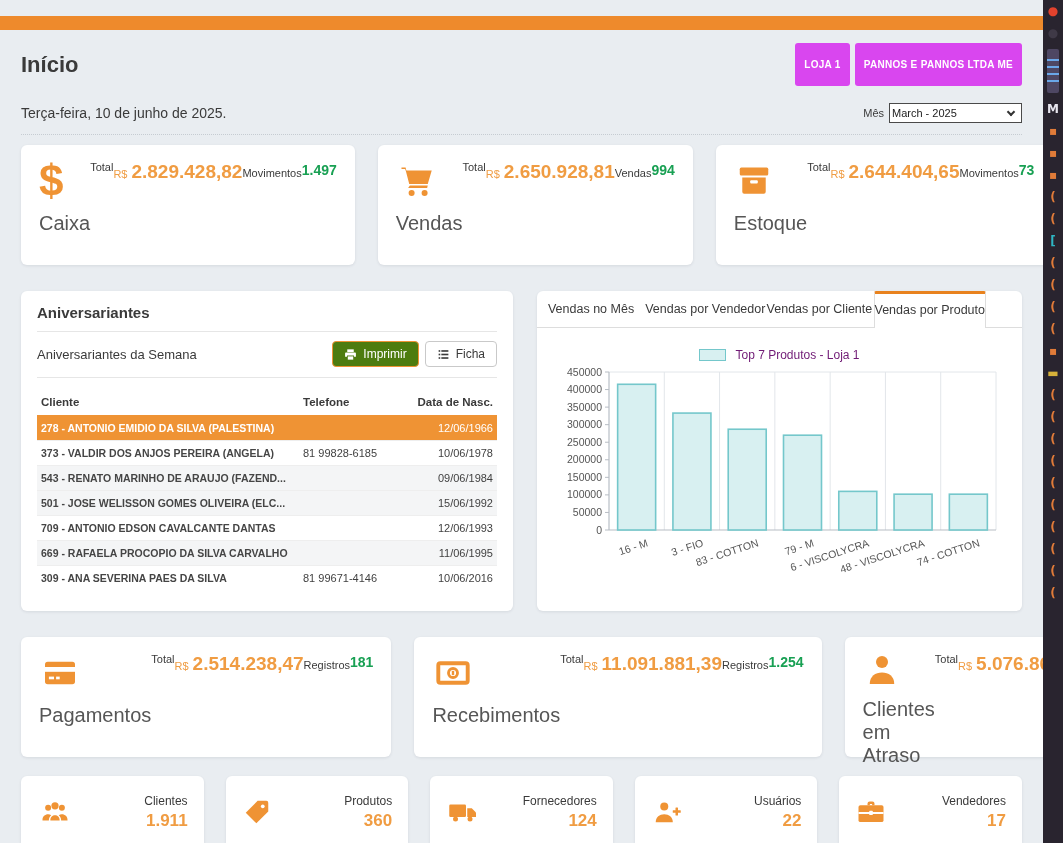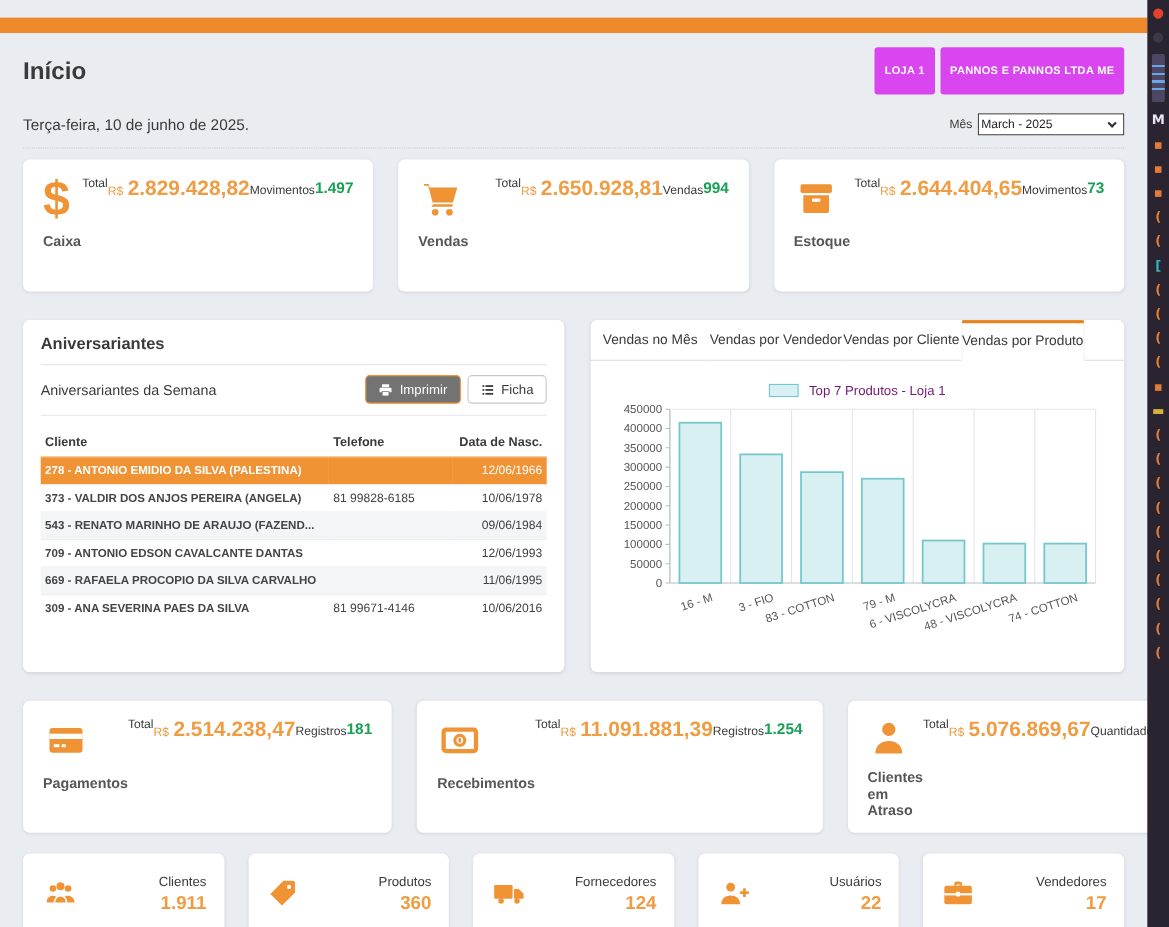--- a/index.html
+++ b/index.html
@@ -31,39 +31,39 @@
   .chev { position:absolute; right:7px; top:5px; width:6px; height:6px;
           border-right:2px solid #333; border-bottom:2px solid #333; transform:rotate(45deg); pointer-events:none; }
 
   
   .cards-row { display:flex; gap:23px; margin-top:10px; }
   .stat-card { flex:1; background:#fff; border-radius:6px; box-shadow:0 1px 3px rgba(40,50,70,.10);
                height:120px; padding:13px 18px; display:flex; }
   .stat-left { display:flex; flex-direction:column; width:45%; }
   .stat-icon { height:46px; display:flex; align-items:center; color:#ef9334; }
   .dollar-glyph { font-size:44px; font-weight:bold; color:#ef9334; line-height:44px; }
-  .stat-name { margin-top:8px; font-size:13px; font-weight:bold; color:#565656; }
+  .stat-name { margin-top:8px; font-size:20px; font-weight:normal; color:#565656; }
   .stat-right { flex:1; text-align:right; display:flex; flex-direction:row;justify-content:center; }
   .total-label { font-size:11px; color:#3a3a3a; margin-top:3px; }
   .total-value { color:#f09c42; font-weight:bold; font-size:19px; margin-top:3px; white-space:nowrap; }
   .currency { font-size:11px; font-weight:normal; margin-right:4px; }
   .count-label { font-size:11px; color:#3a3a3a; margin-top:9px; }
   .count-value { color:#18a053; font-weight:bold; font-size:14px; margin-top:4px; }
 
   
   .panels-row { display:flex; gap:24px; margin-top:26px; }
   .panel { background:#fff; border-radius:6px; box-shadow:0 1px 3px rgba(40,50,70,.10); }
   .panel-birthdays { width:492px; height:320px; padding:13px 16px; }
   .panel-title { font-size:15px; font-weight:bold; color:#3a3a3a; padding-bottom:10px; border-bottom:1px solid #e6e6e6; }
   .sub-row { display:flex; align-items:center; margin-top:9px; padding-bottom:10px; border-bottom:1px solid #e6e6e6; }
   .sub-title { font-size:13px; color:#3a3a3a; }
   .btns { margin-left:auto; display:flex; gap:6px; }
   .btn { display:flex; align-items:center; gap:6px; font-size:12px; padding:5px 11px; border-radius:4px; cursor:pointer;
          font-family:"Liberation Sans",sans-serif; }
-  .btn-imprimir { background:#737373; color:#fff; border:1px solid #ef9334; }
+  .btn-imprimir { background:#4d7c0f; color:#fff; border:1px solid #ef9334; }
   .btn-ficha { background:#fff; color:#3a3a3a; border:1px solid #c9c9c9; }
 
   table.bday { width:100%; border-collapse:collapse; margin-top:12px; }
   table.bday th { text-align:left; font-size:11.5px; color:#3a3a3a; padding:6px 4px 7px 4px; }
   table.bday th.r, table.bday td.r { text-align:right; }
   table.bday td { padding:6px 4px; border-top:1px solid #eeeeee; font-size:11px; color:#3f3f3f; }
   table.bday td.cliente { font-weight:bold; font-size:10.5px; color:#454545; }
   table.bday tr.alt td { background:#f4f5f6; }
   table.bday tr.highlight td { background:#ef9334; color:#fff; border-top:1px solid #ef9334; }
   table.bday td.tel { width:112px; }
@@ -224,20 +224,25 @@
             </tr>
             <tr>
               <td class="cliente">373 - VALDIR DOS ANJOS PEREIRA (ANGELA)</td>
               <td class="tel">81 99828-6185</td>
               <td class="r">10/06/1978</td>
             </tr>
             <tr class="alt">
               <td class="cliente">543 - RENATO MARINHO DE ARAUJO (FAZEND...</td>
               <td class="tel"></td>
               <td class="r">09/06/1984</td>
+            </tr>
+            <tr class="alt">
+              <td class="cliente">501 - JOSE WELISSON GOMES OLIVEIRA (ELC...</td>
+              <td class="tel"></td>
+              <td class="r">15/06/1992</td>
             </tr>
             <tr>
               <td class="cliente">709 - ANTONIO EDSON CAVALCANTE DANTAS</td>
               <td class="tel"></td>
               <td class="r">12/06/1993</td>
             </tr>
             <tr class="alt">
               <td class="cliente">669 - RAFAELA PROCOPIO DA SILVA CARVALHO</td>
               <td class="tel"></td>
               <td class="r">11/06/1995</td>

